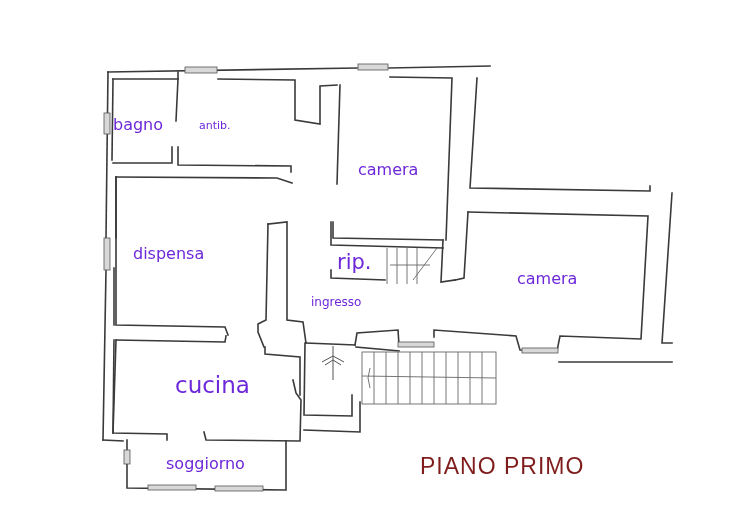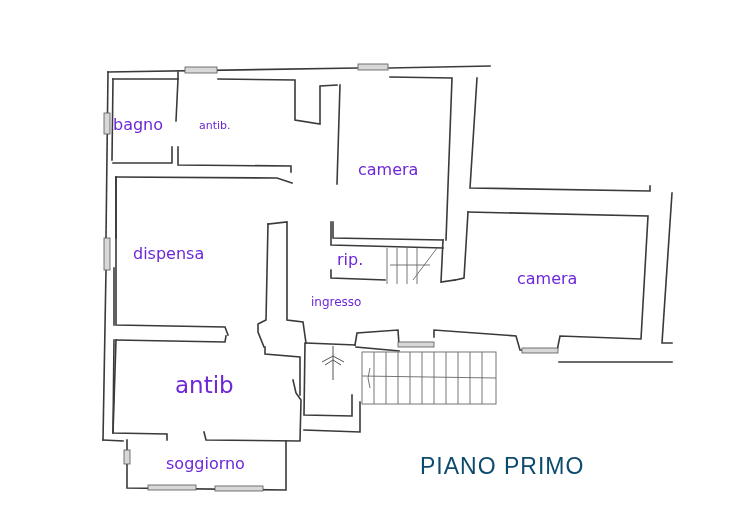--- a/index.html
+++ b/index.html
@@ -3,21 +3,21 @@
 <meta charset="utf-8">
 <style>
   html, body { margin: 0; padding: 0; background: #ffffff; }
   body { width: 744px; height: 512px; overflow: hidden; position: relative; font-family: "DejaVu Sans", sans-serif; }
   #plan { position: absolute; left: 0; top: 0; width: 744px; height: 512px; }
   .wall { fill: none; stroke: #3a3a3a; stroke-width: 1.6; stroke-linecap: square; stroke-linejoin: miter; }
   .wall-thin { fill: none; stroke: #555; stroke-width: 1; }
   .win { fill: #d8d8d8; stroke: #555; stroke-width: 0.8; }
   .stair { fill: none; stroke: #666; stroke-width: 0.9; }
   .label { position: absolute; color: #6d28d9; white-space: nowrap; font-family: "DejaVu Sans", sans-serif; line-height: 1; }
-  .title { position: absolute; color: #0c4a6e; white-space: nowrap; font-family: "Liberation Sans", sans-serif; letter-spacing: 1px; line-height: 1; }
+  .title { position: absolute; color: #7f1d1d; white-space: nowrap; font-family: "Liberation Sans", sans-serif; letter-spacing: 1px; line-height: 1; }
 </style>
 </head>
 <body>
 
 <svg id="plan" viewBox="0 0 744 512" xmlns="http://www.w3.org/2000/svg">
 
   <g>
     <path class="wall" d="M108 72 L357 68"></path>
     <path class="wall" d="M389 68 L490 66"></path>
     <path class="wall" d="M113 79 L178 79 L178 72"></path>
@@ -121,18 +121,18 @@
     <rect class="win" x="124" y="450" width="6" height="14"></rect>
     <rect class="win" x="148" y="485" width="48" height="5"></rect>
     <rect class="win" x="215" y="486" width="48" height="5"></rect>
   </g>
 </svg>
 
 <div class="label" style="left:113px;top:117px;font-size:16px;">bagno</div>
 <div class="label" style="left:199px;top:120px;font-size:11px;">antib.</div>
 <div class="label" style="left:358px;top:162px;font-size:16px;">camera</div>
 <div class="label" style="left:133px;top:246px;font-size:16px;">dispensa</div>
-<div class="label" style="left:337px;top:252px;font-size:16px;">rip.</div>
+<div class="label" style="left:337px;top:252px;font-size:21px;">rip.</div>
 <div class="label" style="left:517px;top:271px;font-size:16px;">camera</div>
 <div class="label" style="left:311px;top:296px;font-size:12px;">ingresso</div>
-<div class="label" style="left:175px;top:374px;font-size:23px;">antib</div>
+<div class="label" style="left:175px;top:374px;font-size:23px;">cucina</div>
 <div class="label" style="left:166px;top:456px;font-size:16px;">soggiorno</div>
 <div class="title" style="left:420px;top:455px;font-size:23px;">PIANO PRIMO</div>
 
 </body></html>

